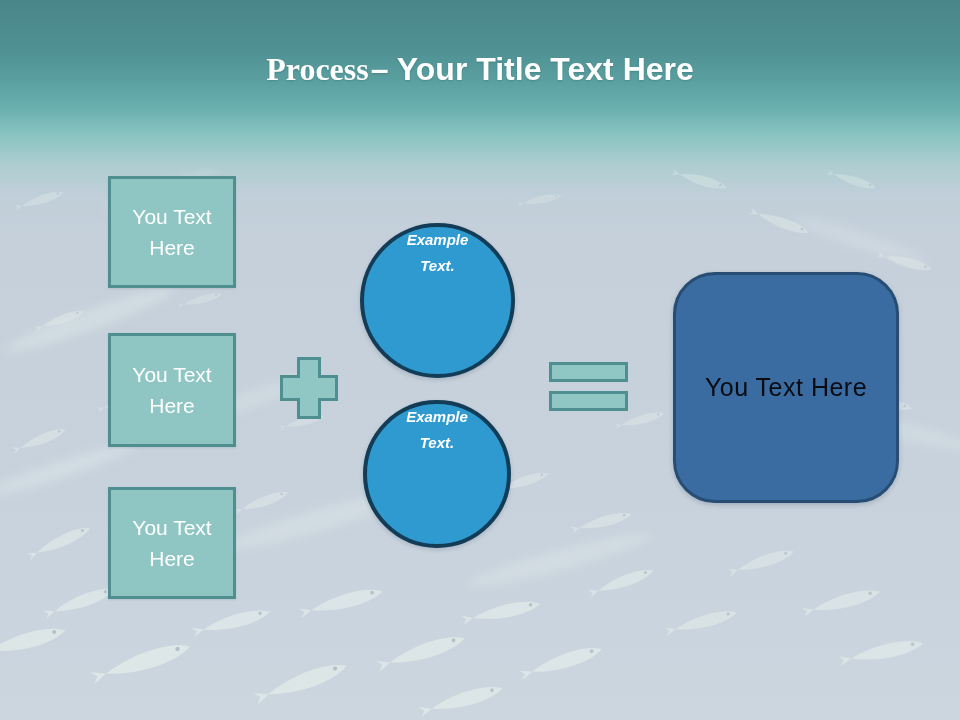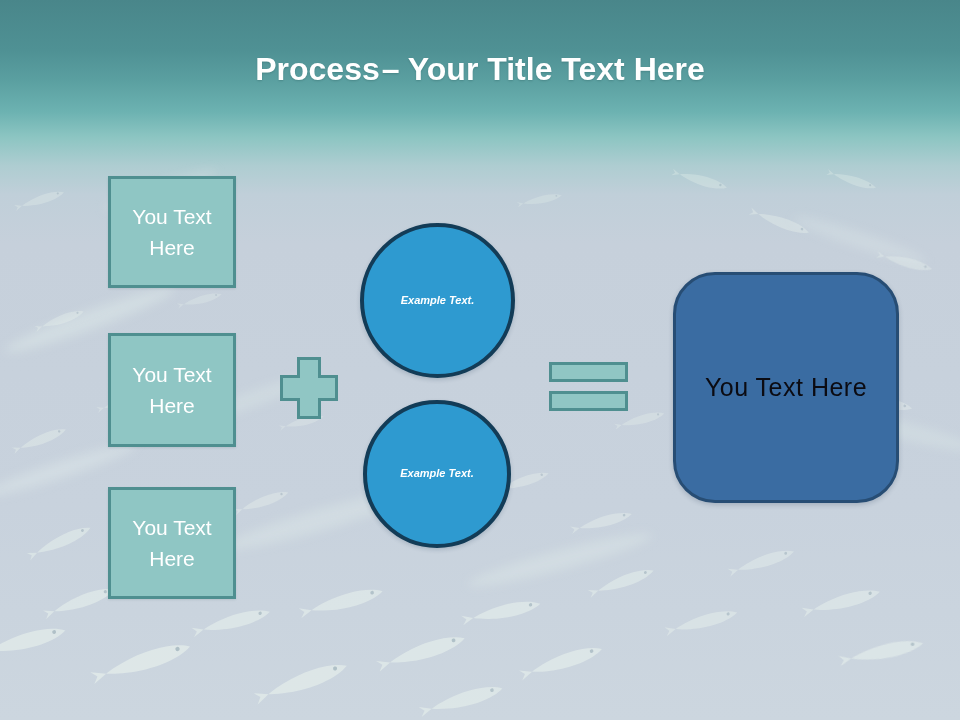--- a/index.html
+++ b/index.html
@@ -20,21 +20,21 @@
       #c8d2dd 70%,
       #ccd6df 100%);
   }
   .fish-layer{position:absolute;left:0;top:0;width:960px;height:720px;pointer-events:none;}
   .slide-title{
     position:absolute;top:52px;left:0;width:100%;
     text-align:center;color:#ffffff;font-size:32px;line-height:1.1;
     text-shadow:0 1px 2px rgba(0,40,40,.18);
     white-space:nowrap;
   }
-  .title-bold{font-weight:bold;margin-right:2px;}
+  .title-bold{font-weight:bold;margin-right:2px;font-family:Liberation Serif, serif;}
   .title-rest{font-weight:bold;}
   .input-box{
     position:absolute;left:108px;width:128px;height:112px;
     box-sizing:border-box;
     background:#8fc6c4;border:3px solid #4f8f90;
     display:flex;align-items:center;justify-content:center;
     color:#ffffff;font-size:21px;line-height:1.5;text-align:center;
     box-shadow:0 1px 2px rgba(40,80,80,.12);
   }
   .input-box .wrap{width:100px;}
@@ -45,23 +45,23 @@
   .equals-wrap{position:absolute;left:549px;top:362px;width:79px;}
   .equals-bar{
     box-sizing:border-box;width:79px;height:20px;
     background:#90c6c4;border:3px solid #4f8f90;
   }
   .equals-bar + .equals-bar{margin-top:9px;}
   .example-circle{
     position:absolute;border-radius:50%;
     box-sizing:border-box;
     background:#2e9ad0;border:4px solid #133c57;
-    display:flex;align-items:center;justify-content:center;
+    display:flex;justify-content:center;
     color:#ffffff;font-weight:bold;font-style:italic;
-    font-size:11px;line-height:1.75;text-align:center;
+    font-size:15px;line-height:1.75;text-align:center;
     box-shadow:0 2px 4px rgba(20,50,80,.18);
   }
   .example-circle .wrap{width:84px;}
   .circle-1{left:360px;top:223px;width:155px;height:155px;}
   .circle-2{left:363px;top:400px;width:148px;height:148px;}
   .result-box{
     position:absolute;left:673px;top:272px;width:226px;height:231px;
     box-sizing:border-box;
     background:#3a6ca2;border:3px solid #274d74;border-radius:42px;
     display:flex;align-items:center;justify-content:center;

